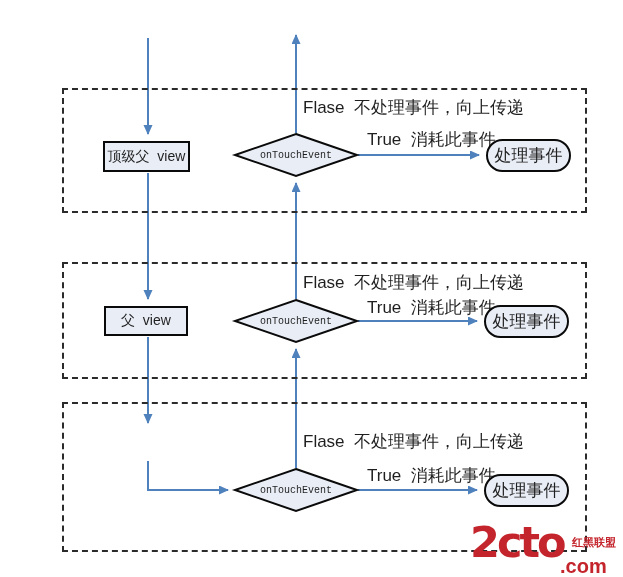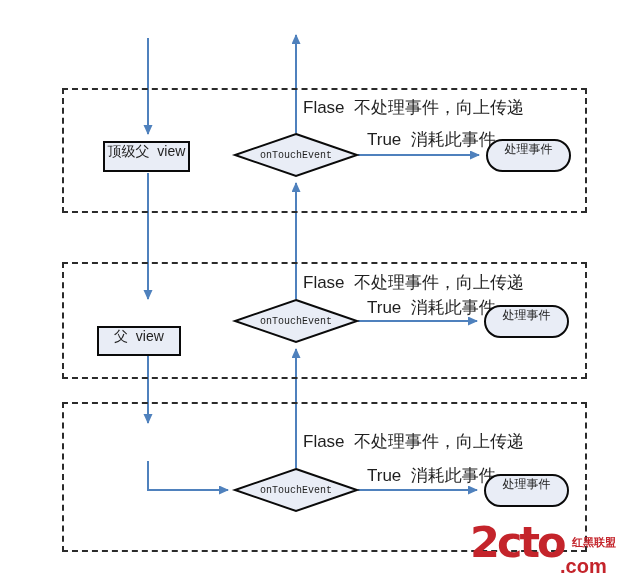--- a/index.html
+++ b/index.html
@@ -13,27 +13,27 @@
   svg.wires polygon.diamond{fill:var(--shape-fill,#e9edf6);stroke:var(--shape-border,#0a0a0a);stroke-width:2;}
   .ah{fill:var(--arrow,#4f81bd);}
   .dashed-box{position:absolute;border:2px dashed var(--dashed-border,#2b2b2b);background:transparent;}
   .b1{left:62px;top:88px;width:525px;height:125px;}
   .b2{left:62px;top:262px;width:525px;height:117px;}
   .b3{left:62px;top:402px;width:525px;height:150px;}
   .label{position:absolute;white-space:pre;font-size:17px;line-height:15px;}
   .title{left:95px;top:12px;font-size:14px;}
   .f1{left:303px;top:100px;} .f2{left:303px;top:275px;} .f3{left:303px;top:434px;}
   .t1{left:367px;top:132px;} .t2{left:367px;top:300px;} .t3{left:367px;top:468px;}
-  .node{position:absolute;display:flex;justify-content:center;
+  .node{position:absolute;display:flex;align-items:center;justify-content:center;
     background:var(--shape-fill,#e9edf6);border:2px solid var(--shape-border,#0a0a0a);
     font-size:14px;white-space:pre;}
   .r1v{left:103px;top:141px;width:87px;height:31px;}
-  .r2v{left:97px;top:306px;width:84px;height:30px;margin-top:20px;}
+  .r2v{left:104px;top:306px;width:84px;height:30px;}
   .r3v{left:104px;top:430px;width:85px;height:30px;}
-  .stadium{border-radius:17px;font-size:12px;}
+  .stadium{border-radius:17px;font-size:17px;}
   .s1{left:486px;top:139px;width:85px;height:33px;}
   .s2{left:484px;top:305px;width:85px;height:33px;}
   .s3{left:484px;top:474px;width:85px;height:33px;}
   .diamond-label{position:absolute;display:flex;align-items:center;justify-content:center;
     font-size:10px;width:122px;height:42px;font-family:Liberation Mono, monospace;}
   .d1{left:235px;top:134px;} .d2{left:235px;top:300px;} .d3{left:235px;top:469px;}
   .logo{position:absolute;left:468px;top:527px;width:145px;height:50px;color:var(--logo-red,#c4242b);}
   .logo .brand{position:absolute;left:2px;top:-6px;font-size:43px;font-weight:bold;
     letter-spacing:-3px;line-height:1;font-family:"DejaVu Sans",sans-serif;}
   .logo .tld{position:absolute;left:92px;top:28px;font-size:20px;font-weight:bold;letter-spacing:0;}

